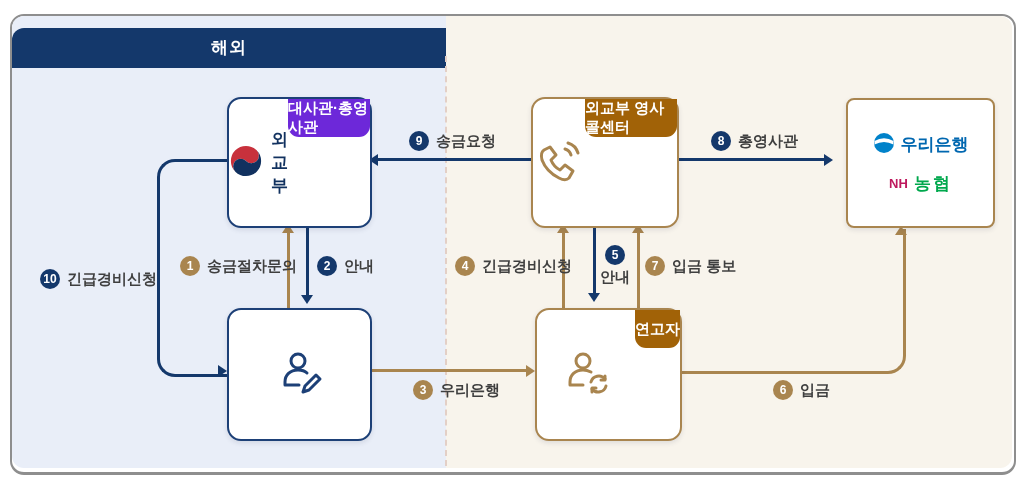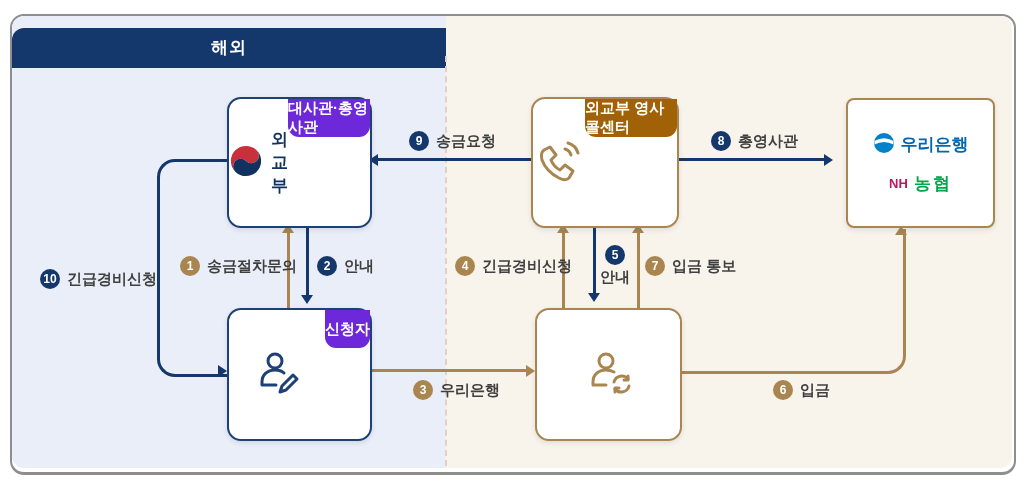--- a/index.html
+++ b/index.html
@@ -147,36 +147,36 @@
   <div class="node node-navy" style="left:227px;top:308px;width:141px;height:129px;">
     <div class="node-top">
       <span>
         <svg width="54" height="54" viewBox="0 0 54 54" fill="none" stroke="#1d4077" stroke-width="3" stroke-linecap="round" stroke-linejoin="round">
           <circle cx="25" cy="15" r="7"></circle>
           <path d="M34 27 c-2 -2 -5 -3 -9 -3 c-8 0 -13 5 -13 12 l0 3 l14 0"></path>
           <path d="M43 29 l4 4 -11 11 -6 2 2 -6 z"></path>
         </svg>
       </span>
     </div>
-    <div class="node-strip strip-navy">신청자</div>
   </div>
 
   <div class="node node-gold" style="left:535px;top:308px;width:143px;height:129px;">
     <div class="node-top">
       <span>
         <svg width="54" height="54" viewBox="0 0 54 54" fill="none" stroke="#a9854f" stroke-width="3" stroke-linecap="round" stroke-linejoin="round">
           <circle cx="24" cy="15" r="7"></circle>
           <path d="M32 26 c-2 -1 -5 -2 -8 -2 c-8 0 -13 5 -13 12 l0 3 l13 0"></path>
           <path d="M32 36 a8 8 0 0 1 14 -3"></path>
           <path d="M46 30 l0 4 -4 0"></path>
           <path d="M47 40 a8 8 0 0 1 -14 3"></path>
           <path d="M33 46 l0 -4 4 0"></path>
         </svg>
       </span>
     </div>
+    <div class="node-strip strip-gold">연고자</div>
   </div>
 
   <div class="step" style="left:180px;top:256px;">
     <span class="badge badge-gold">1</span>
     <span>송금절차문의</span>
   </div>
   <div class="step" style="left:317px;top:256px;">
     <span class="badge badge-navy">2</span>
     <span>안내</span>
   </div>

